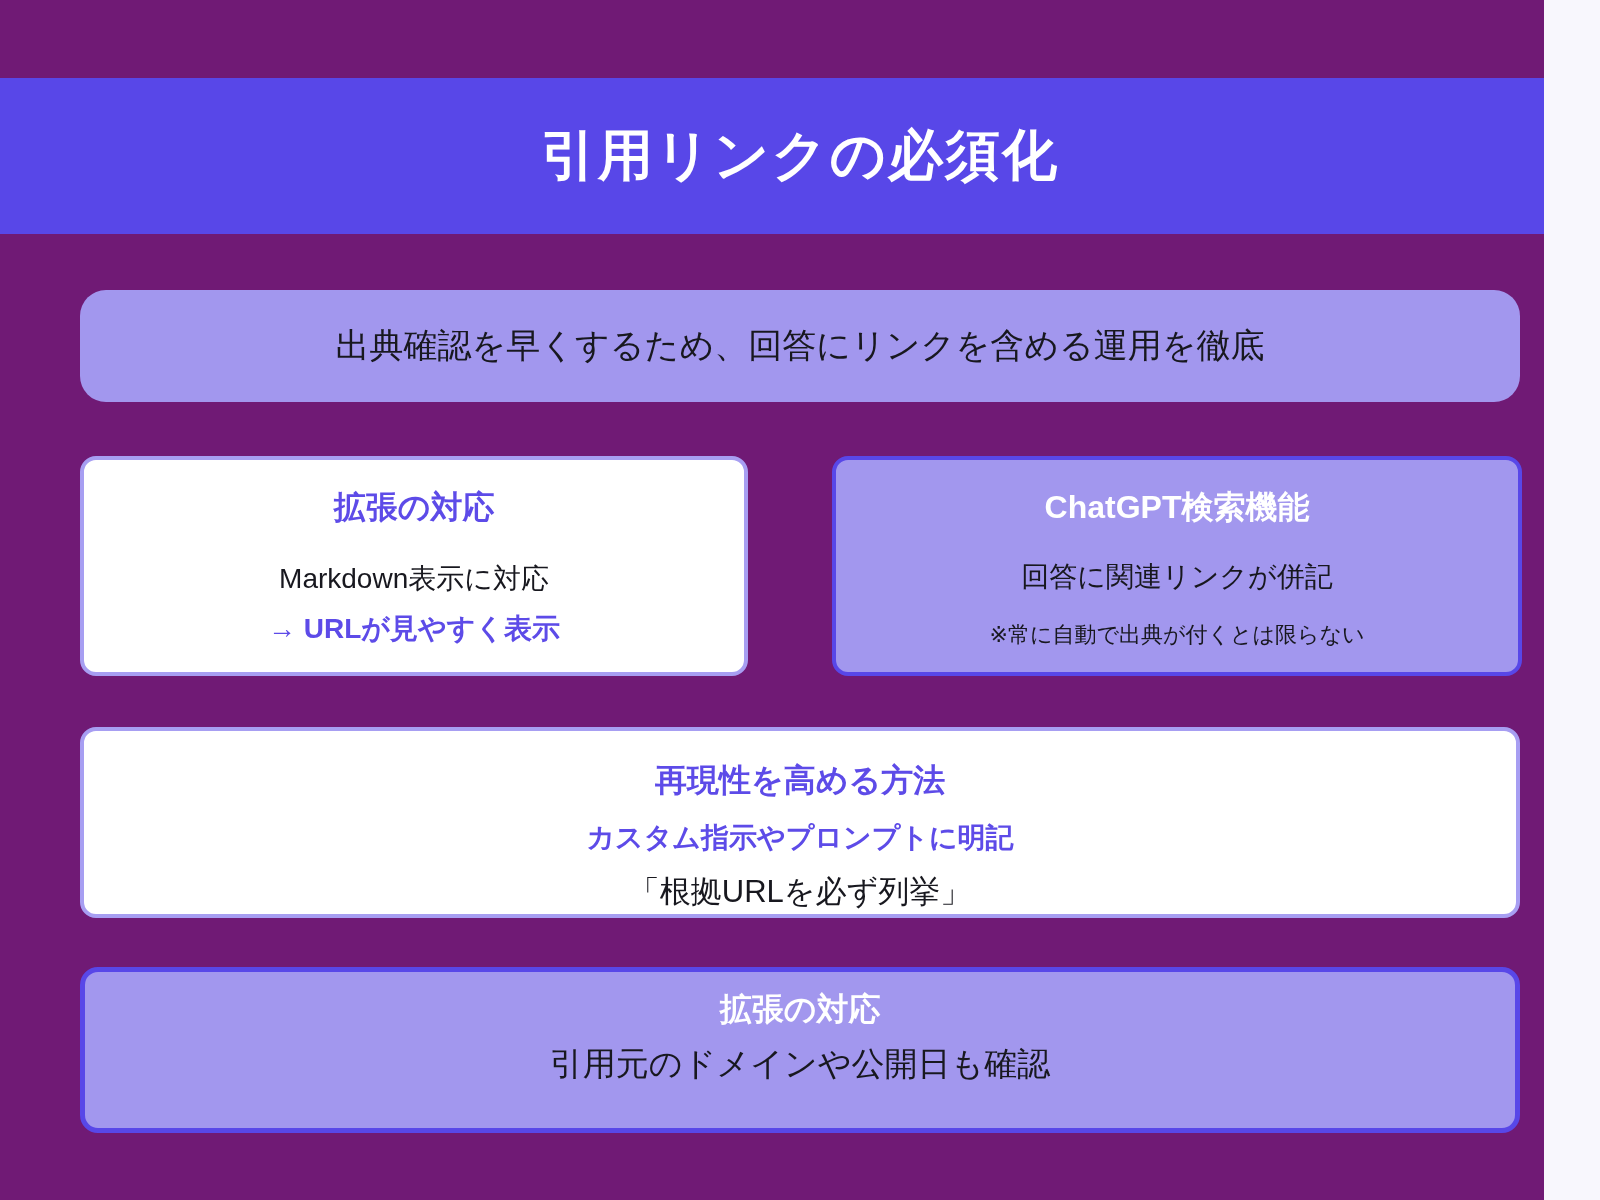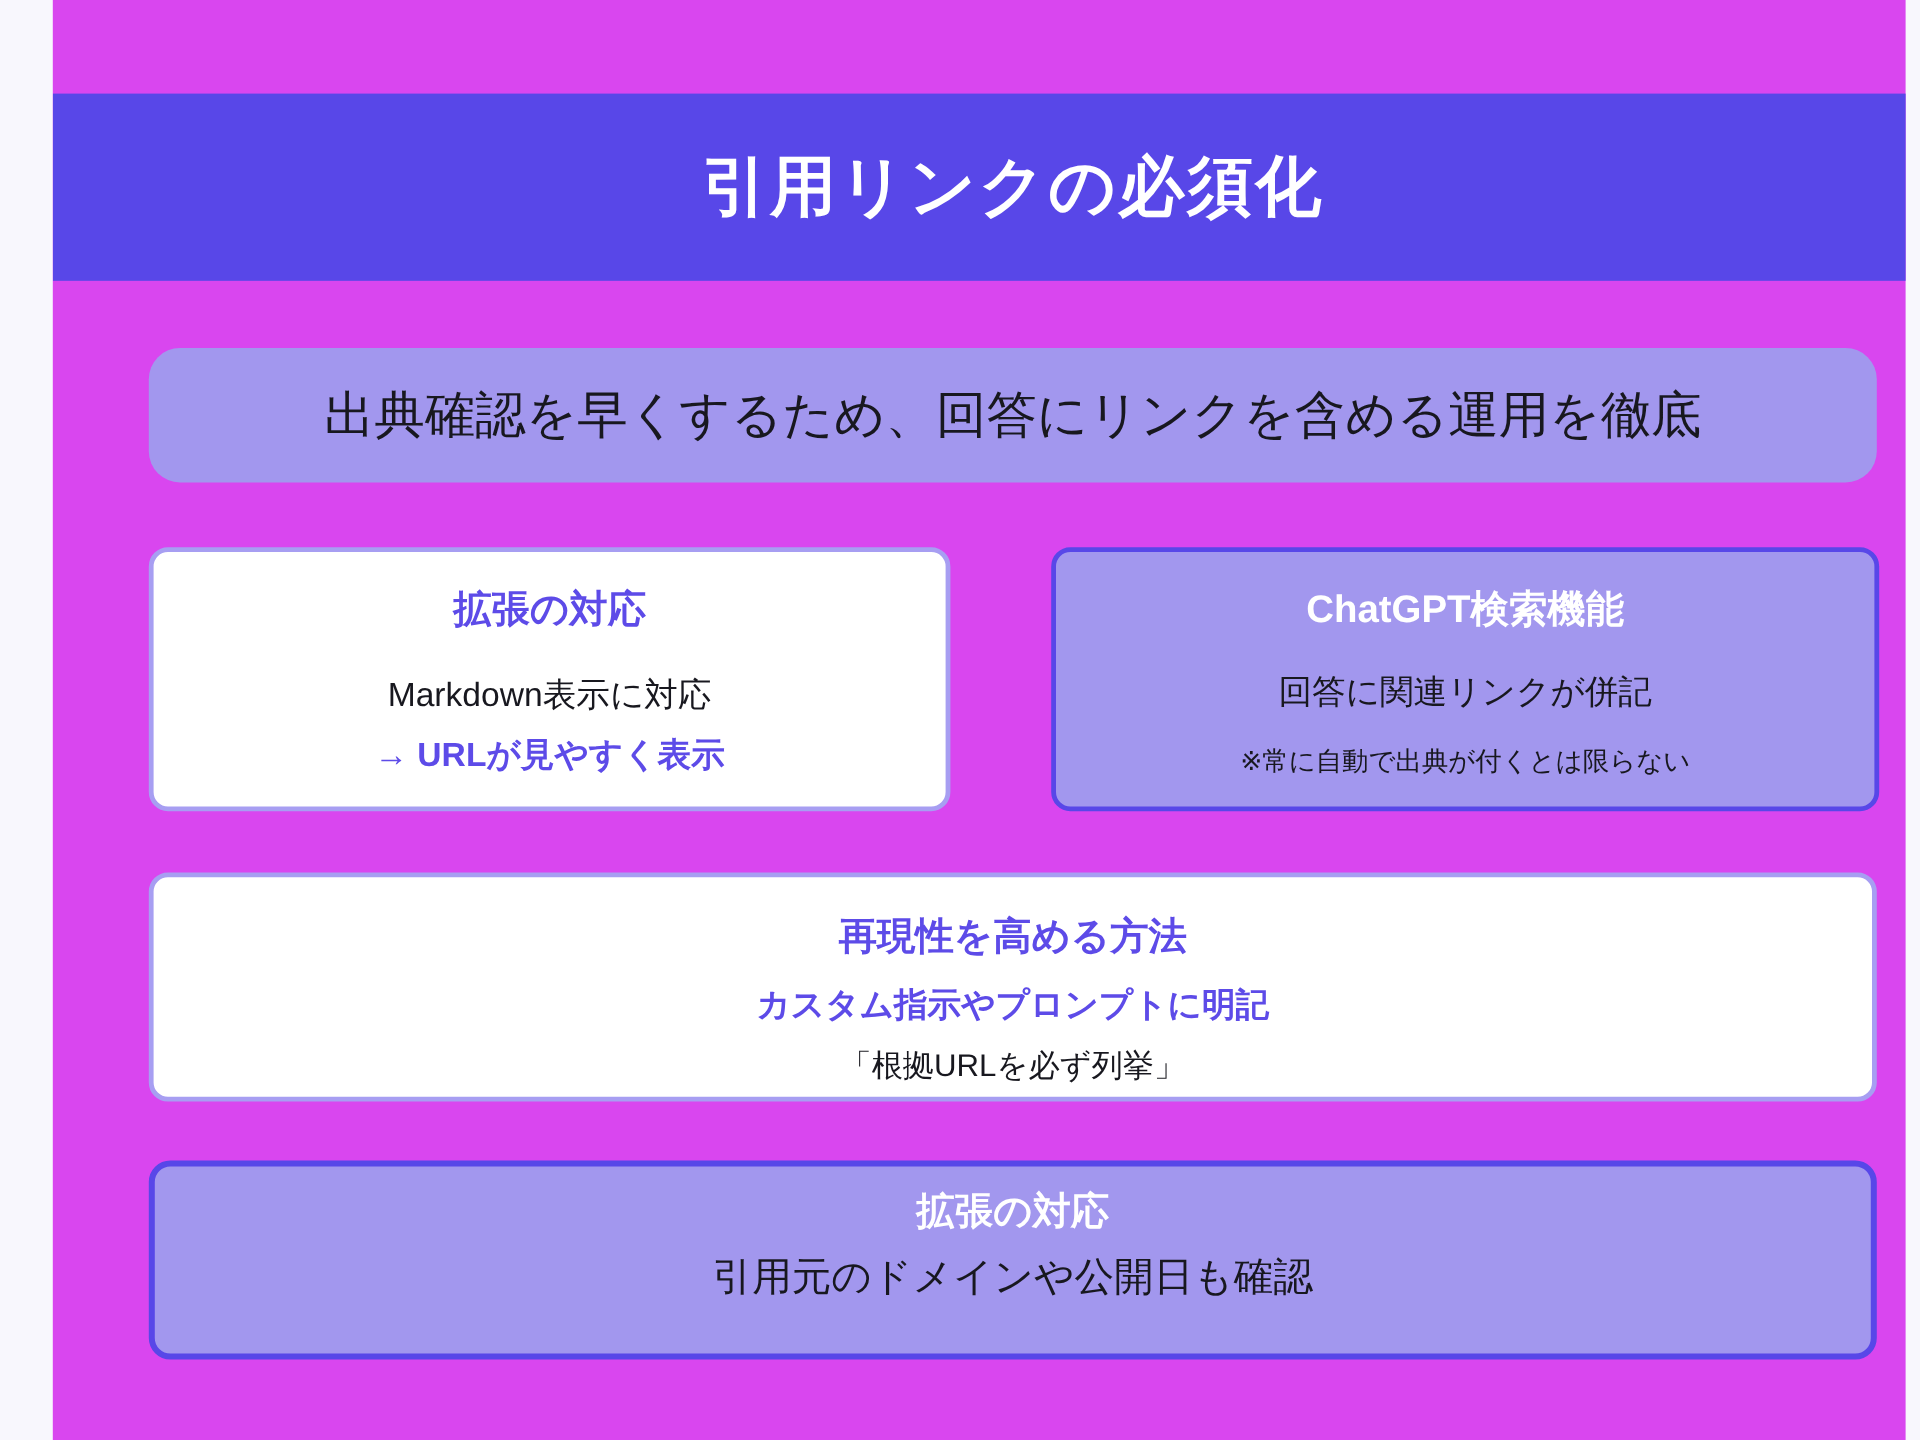--- a/index.html
+++ b/index.html
@@ -5,23 +5,22 @@
   html, body {
     margin: 0;
     padding: 0;
     background: #f8f7fd;
     font-family: "Liberation Sans", "DejaVu Sans", sans-serif;
   }
   .slide {
     position: relative;
     width: 1544px;
     height: 1200px;
-    background: #d946ef;
+    background: #701a75;
     overflow: hidden;
-    margin-left: 44px;
   }
   
   .titlebar {
     position: absolute;
     left: 0; top: 78px;
     width: 1600px; height: 156px;
     background: #5847e8;
     display: flex;
     align-items: center;
     justify-content: center;
@@ -41,21 +40,21 @@
     background: #a297ee;
     border-radius: 26px;
     display: flex;
     align-items: center;
     justify-content: center;
     box-sizing: border-box;
   }
   .lead p {
     margin: 0;
     color: #18181f;
-    font-size: 42px;
+    font-size: 34px;
   }
   
   .card {
     position: absolute;
     box-sizing: border-box;
     text-align: center;
     border-radius: 16px;
   }
   .card-outline {
     background: #ffffff;
@@ -91,21 +90,21 @@
   }
   .card-chatgpt .line1 { margin-top: 28px; font-size: 28px; }
   .card-chatgpt .note  { margin-top: 24px; font-size: 22px; }
 
   .card-repro {
     left: 80px; top: 727px;
     width: 1440px; height: 191px;
     padding-top: 28px;
   }
   .card-repro .line1 { margin-top: 16px; font-size: 28px; }
-  .card-repro .line2 { margin-top: 14px; font-size: 26px; }
+  .card-repro .line2 { margin-top: 14px; font-size: 31px; }
 
   .card-check {
     left: 80px; top: 967px;
     width: 1440px; height: 166px;
     padding-top: 16px;
     border-width: 5px;
     border-radius: 18px;
   }
   .card-check .line1 { margin-top: 12px; font-size: 25px; }
   .card-check .line2 { margin-top: 10px; font-size: 33px; }

